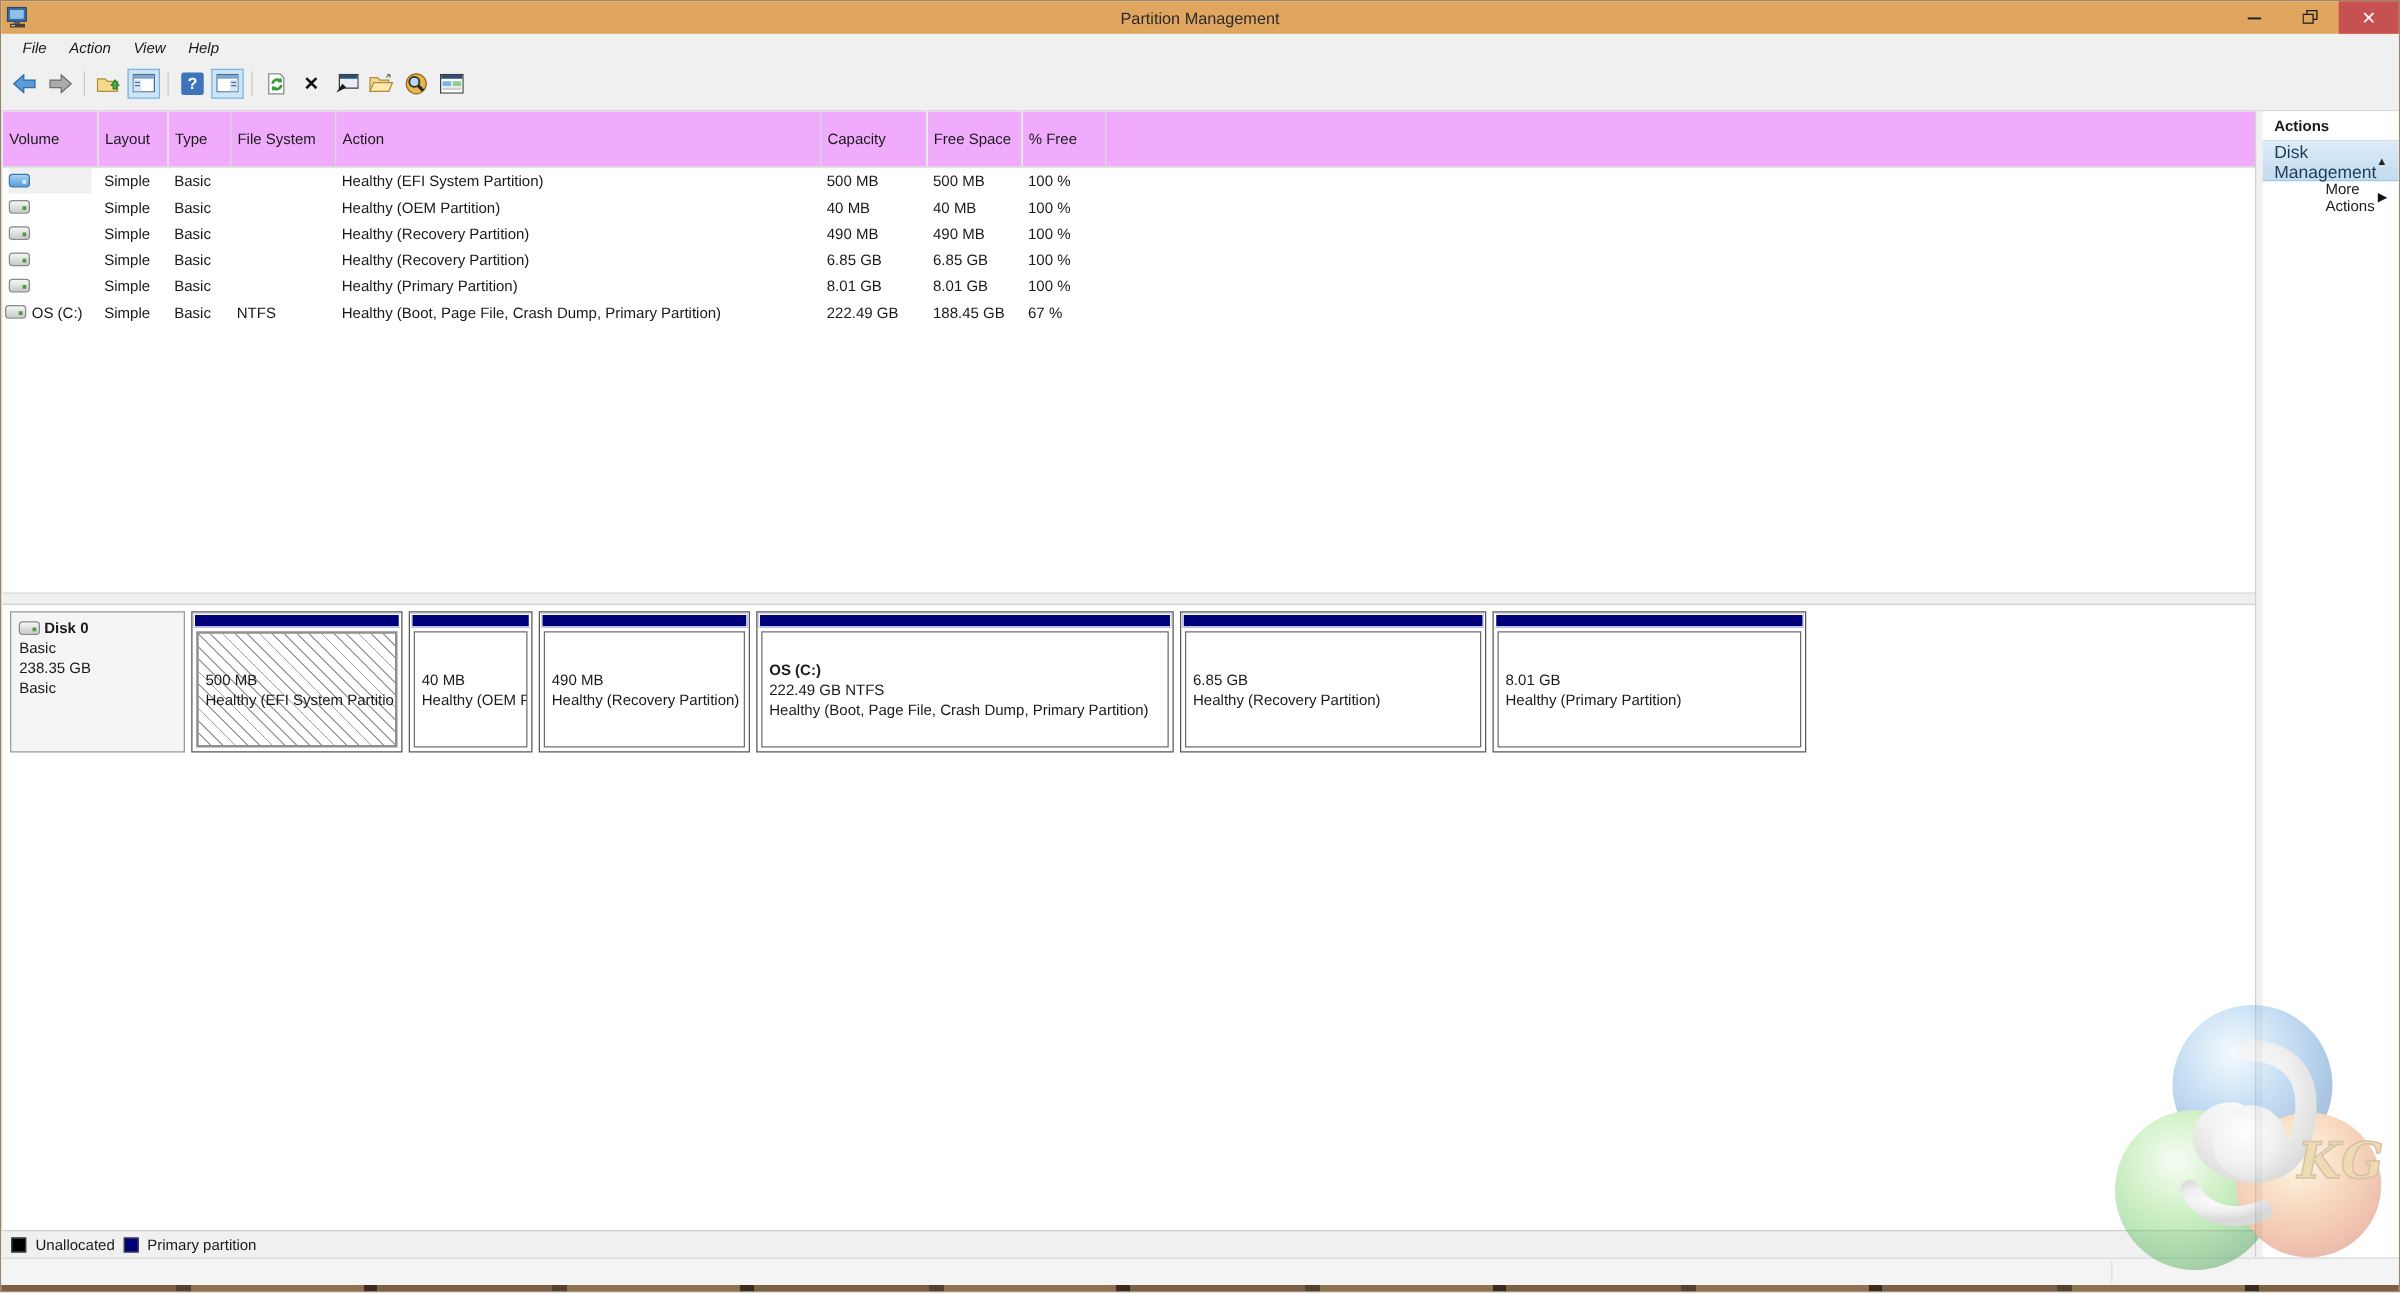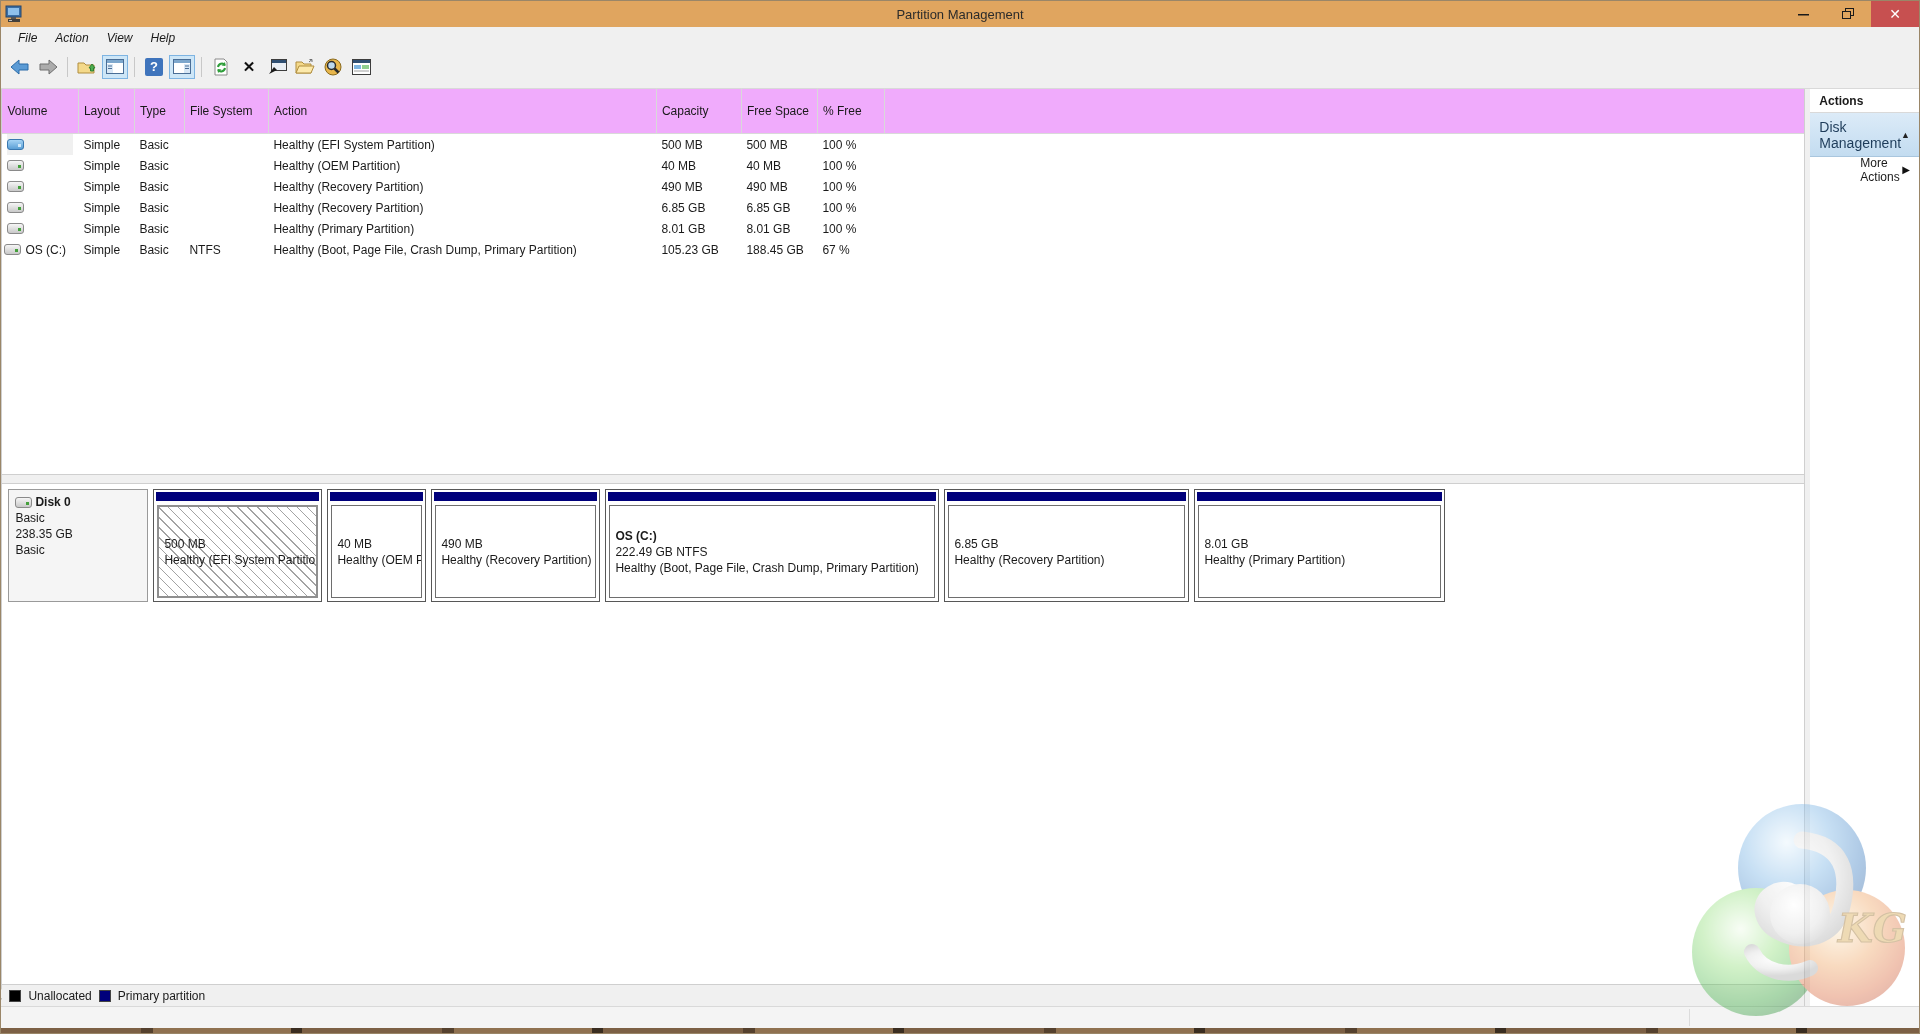--- a/index.html
+++ b/index.html
@@ -76,21 +76,21 @@
   
   .legend { height:22px; background:#f0f0f0; border-top:1px solid #cfcfcf; display:flex; align-items:center;
             padding-left:7px; gap:7px; flex:0 0 auto; }
   .sw { width:12px; height:12px; border:1px solid #444; flex:0 0 auto; }
   .sw-black { background:#000; }
   .sw-navy { background:#00007b; }
 
   
   .ap-header { height:24px; font-weight:bold; display:flex; align-items:center; padding-left:9px;
                border-bottom:1px solid #d9d9d9; flex:0 0 auto; }
-  .ap-group { height:44px; background:linear-gradient(#dcebf8,#c3dcf0); border-bottom:1px solid #a9c6de;
+  .ap-group { height:32px; background:linear-gradient(#dcebf8,#c3dcf0); border-bottom:1px solid #a9c6de;
               display:flex; align-items:center; padding:0 9px; color:#1e3c5a; font-size:14px; flex:0 0 auto; }
   .ap-group .arrow { margin-left:auto; font-size:9px; color:#222; }
   .ap-item { height:25px; display:flex; align-items:center; padding:0 9px 0 50px; flex:0 0 auto; }
   .ap-item .arrow { margin-left:auto; font-size:10px; color:#111; }
 
   
   .statusbar { height:22px; background:#f4f4f4; border-top:1px solid #d9d9d9; position:relative; flex:0 0 auto; }
   .sb-div { position:absolute; left:1688px; top:2px; bottom:2px; width:1px; background:#dcdcdc; }
   .bottom-strip { height:5px; flex:0 0 auto;
       background:repeating-linear-gradient(to right,#7c6045 0 140px,#55412e 140px 152px,#8f7150 152px 290px,#3a2d20 290px 301px); }
@@ -407,21 +407,21 @@
               <td style="padding:0 5px 0 2px">
                   <span class="vol-cell">
                     <span class="drive-ico"></span>
                     <span>OS (C:)</span>
                   </span>
                 </td>
               <td>Simple</td>
                 <td>Basic</td>
               <td>NTFS</td>
                 <td>Healthy (Boot, Page File, Crash Dump, Primary Partition)</td>
-              <td>105.23 GB</td>
+              <td>222.49 GB</td>
                 <td>188.45 GB</td>
               <td>67 %</td>
                 <td></td>
             </tr>
           </tbody>
         </table>
       </div>
 
       <div style="height:9px;background:#f0f0f0;border-bottom:1px solid #cfcfcf;flex:0 0 auto;"></div>
 

